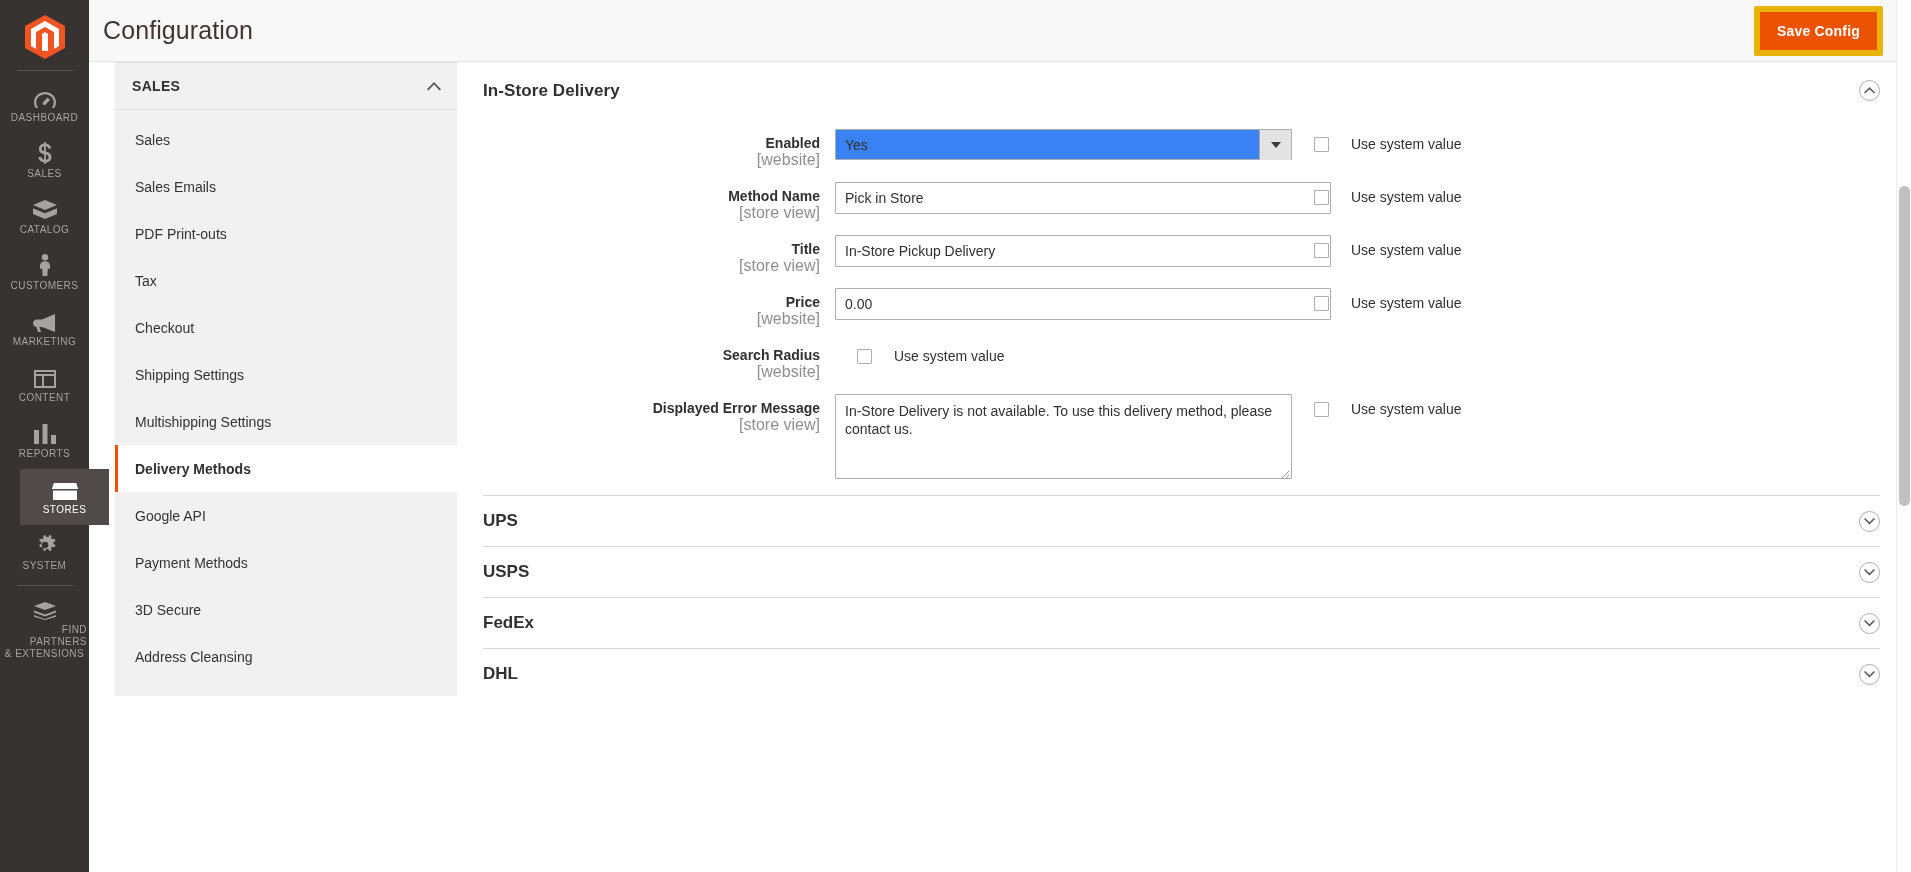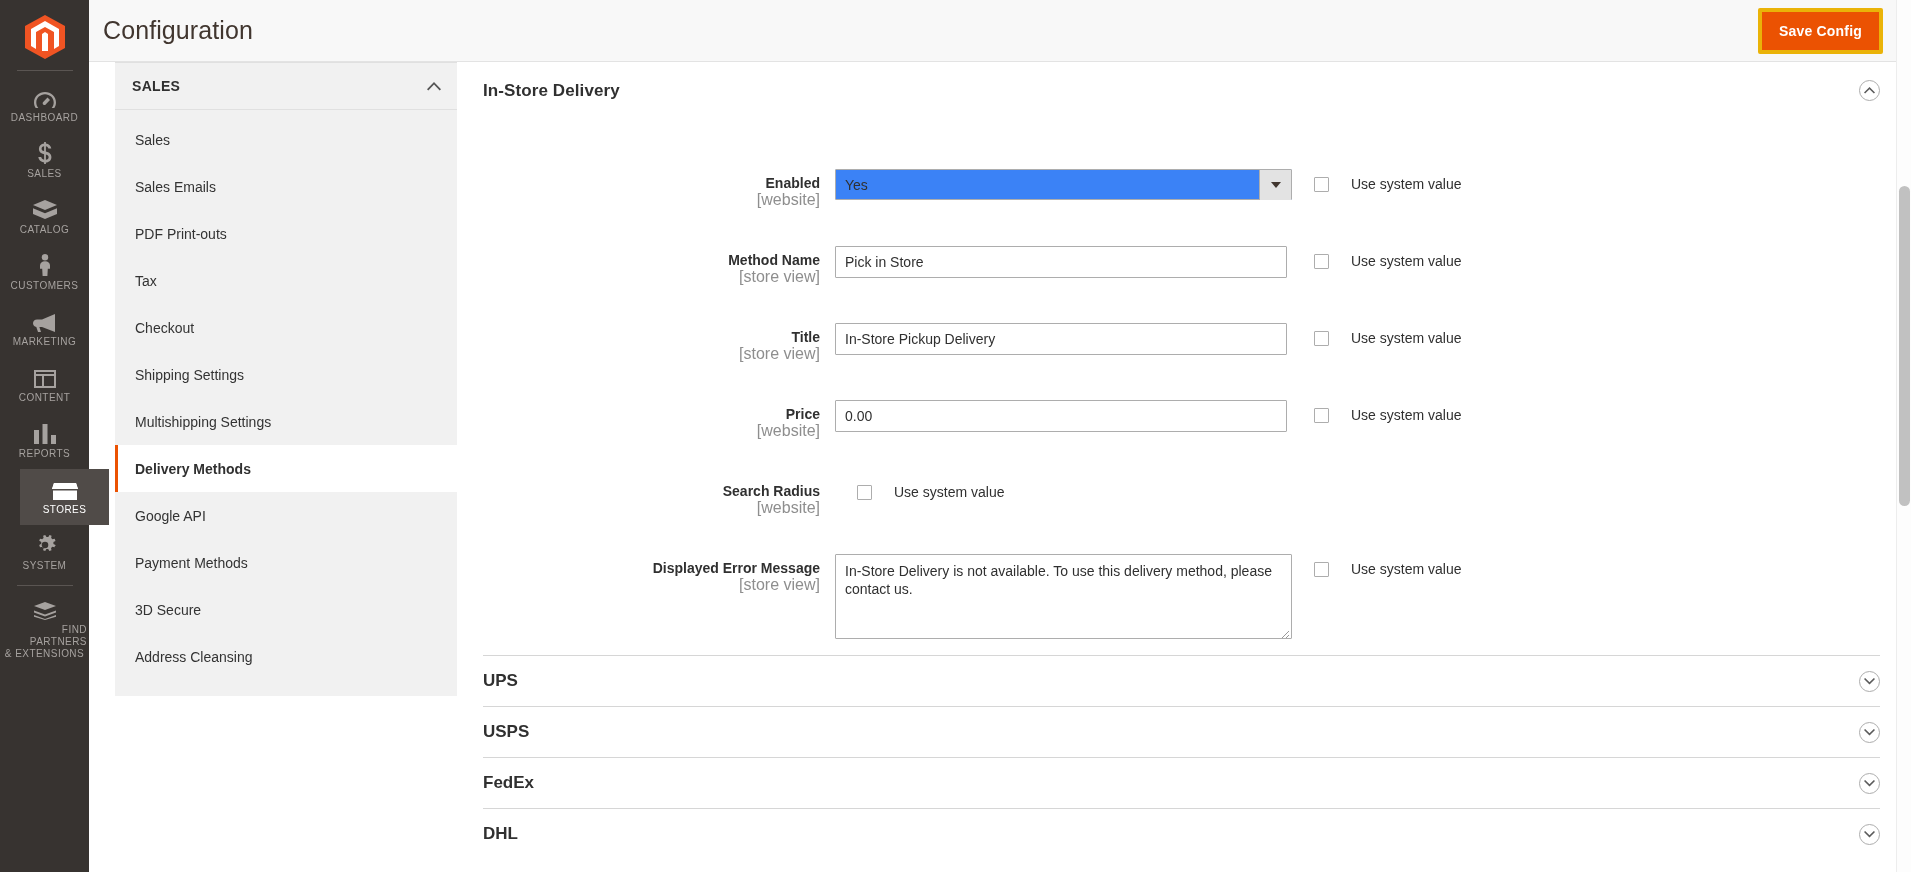--- a/index.html
+++ b/index.html
@@ -70,21 +70,21 @@
     background: #f8f8f8;
     border-bottom: 1px solid #e3e3e3;
     display: flex; align-items: center; justify-content: space-between;
     padding: 0 28px 0 14px;
     position: relative;
   }
   .page-title {
     font-size: 25px; color: #41362f; font-weight: 400; letter-spacing: 0.1px;
   }
   .save-config-btn {
-    background: #eb5202; border: 4px solid #eab308; color: #ffffff;
+    background: #eb5202; border: 6px solid #eab308; color: #ffffff;
     font-size: 14px; font-weight: 700; letter-spacing: 0.2px;
     padding: 11px 17px 11px 17px;
     border-radius: 2px; cursor: pointer; line-height: 16px;
     font-family: "Liberation Sans", sans-serif;
     text-align: right;
   }
 
   
   .body-cols { flex: 1; display: flex; min-height: 0; position: relative; }
 
@@ -147,38 +147,37 @@
     display: flex; align-items: center; justify-content: center;
     flex: 0 0 auto;
   }
   .circle-icon svg { display: block; }
 
   
   .form-area { padding-top: 14px; }
   .frow {
     display: flex; align-items: flex-start;
     margin-bottom: 16px;
-    margin-top: 40px;
   }
   .frow-label {
     width: 352px; min-width: 352px;
     text-align: right;
     padding-right: 15px;
     padding-top: 6px;
   }
   .flabel {
     font-size: 14px; font-weight: 700; color: #303030; display: block; line-height: 16px;
   }
   .fscope {
     font-size: 16px; color: #8e8e8e; display: block; margin-top: 2px; line-height: 13px;
   }
   .frow-control { width: 457px; min-width: 457px; }
 
   .ctl-input {
-    width: 452px; height: 32px;
+    width: 496px; height: 32px;
     border: 1px solid #adadad; border-radius: 1px;
     background: #ffffff;
     font-size: 14px; color: #303030;
     padding: 0 9px;
     font-family: "Liberation Sans", sans-serif;
     outline: none;
     display: block;
   }
   .ctl-input.focused {
     border: 1px solid #007bdb;

